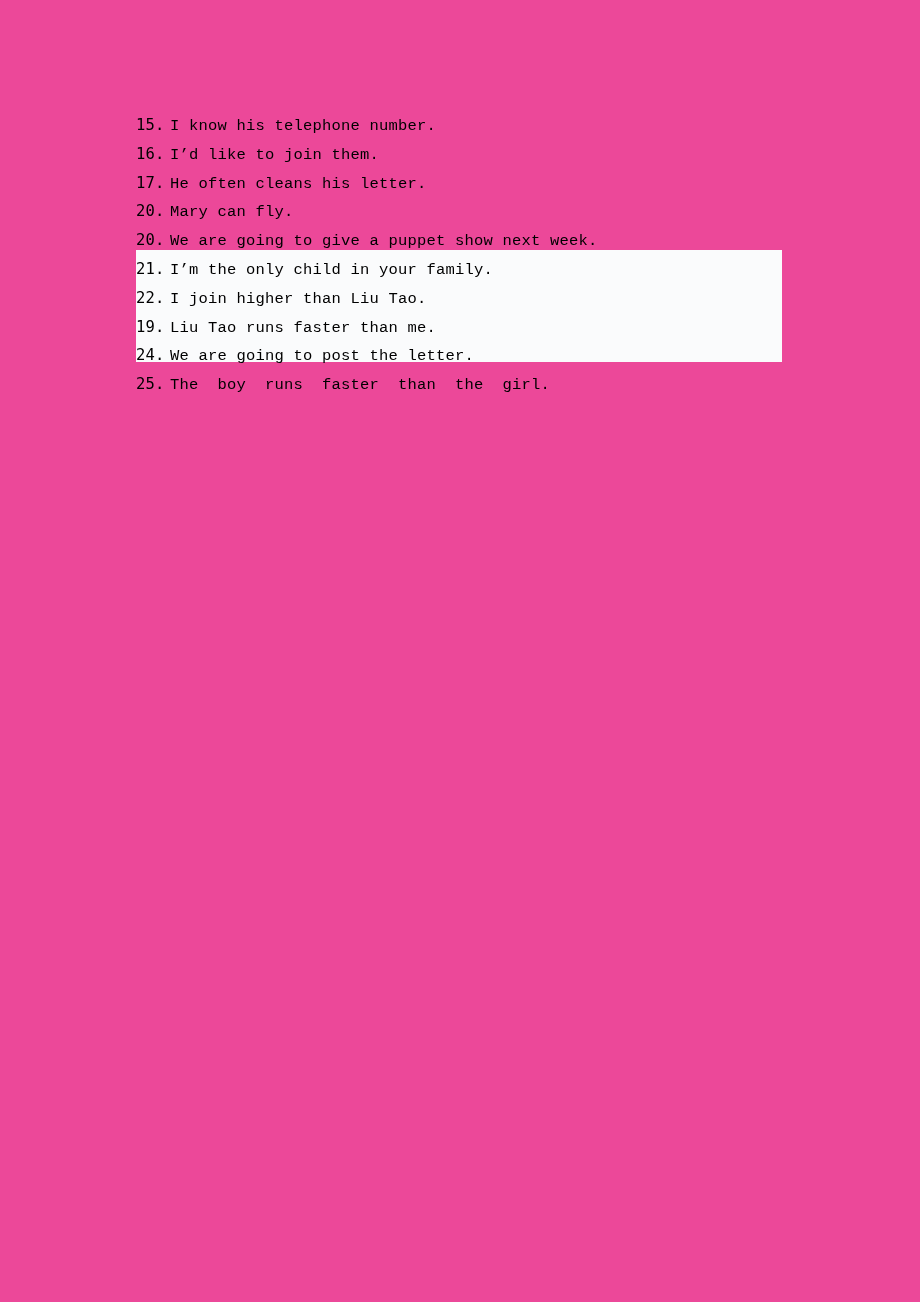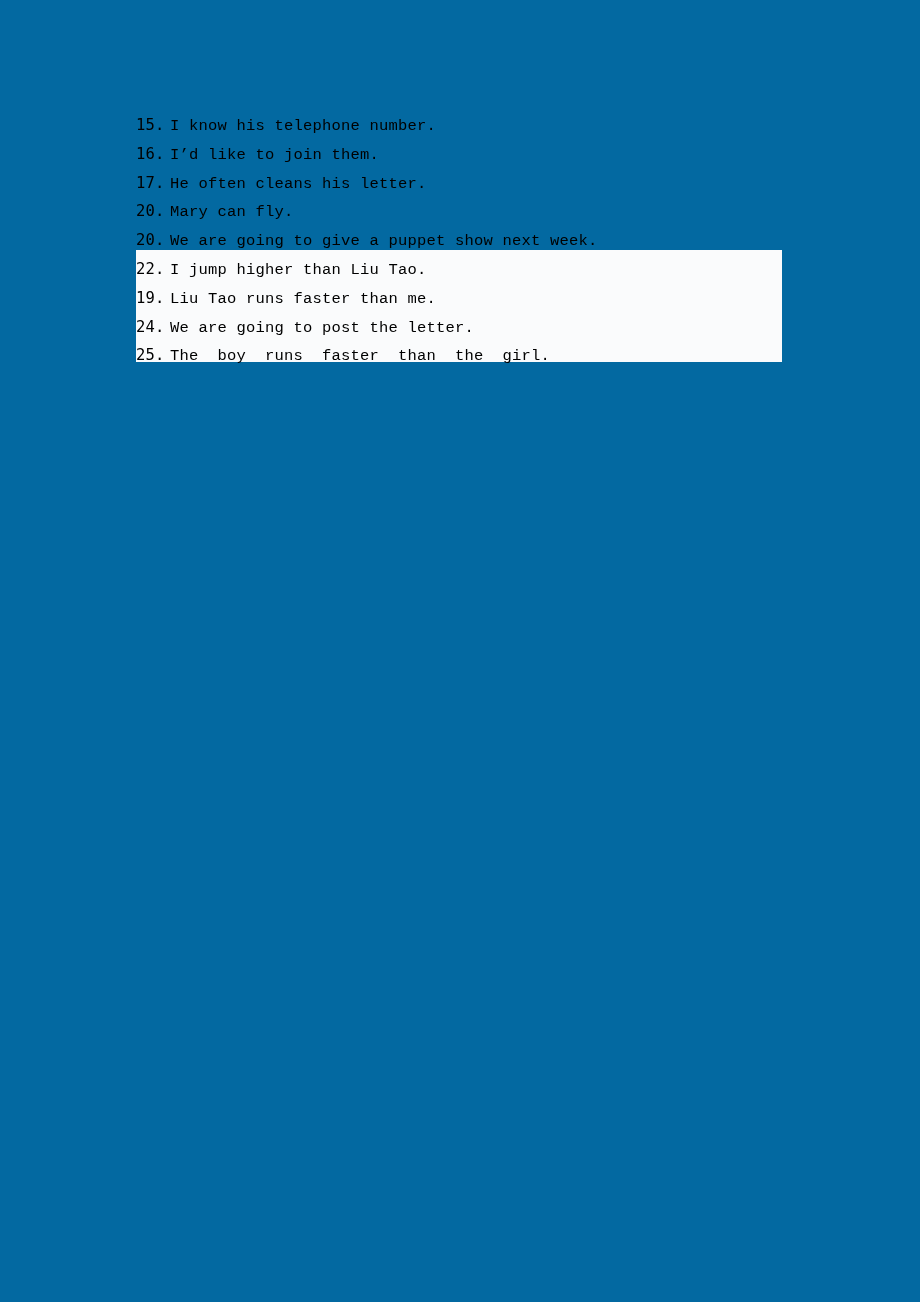--- a/index.html
+++ b/index.html
@@ -14,21 +14,21 @@
     color: #000000;
     position: relative;
     overflow: hidden;
   }
   .page {
     position: absolute;
     top: 0;
     left: 0;
     width: 920px;
     height: 1302px;
-    background: #0369a1;
+    background: #ec4899;
   }
   .content {
     position: absolute;
     left: 136px;
     top: 112px;
     width: 680px;
   }
   .line {
     display: flex;
     align-items: baseline;
@@ -85,24 +85,28 @@
       <span class="num">20.</span>
       <span class="txt">Mary can fly.</span>
     </div>
 
 
     <div class="line">
       <span class="num">20.</span>
       <span class="txt">We are going to give a puppet show next week.</span>
     </div>
 
+    <div class="line">
+      <span class="num">21.</span>
+      <span class="txt">I’m the only child in your family.</span>
+    </div>
 
     <div class="line">
       <span class="num">22.</span>
-      <span class="txt">I jump higher than Liu Tao.</span>
+      <span class="txt">I join higher than Liu Tao.</span>
     </div>
 
     <div class="line">
       <span class="num">19.</span>
       <span class="txt">Liu Tao runs faster than me.</span>
     </div>
 
     <div class="line">
       <span class="num">24.</span>
       <span class="txt">We are going to post the letter.</span>

